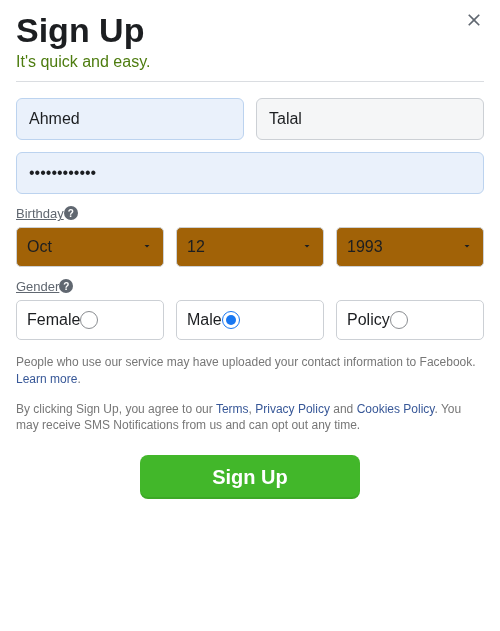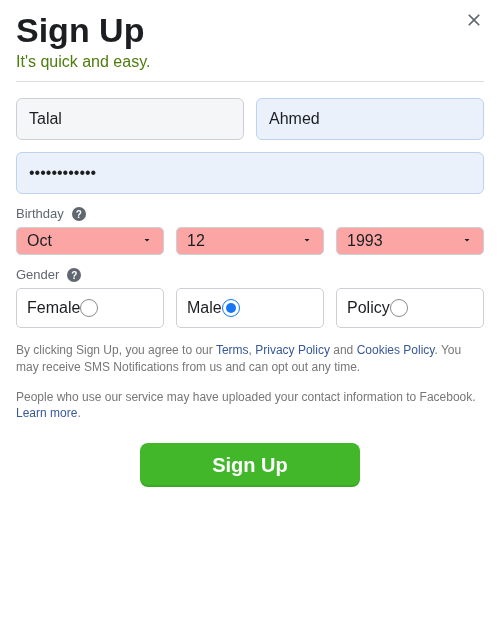--- a/index.html
+++ b/index.html
@@ -54,39 +54,40 @@
     font-size: 16px;
     padding: 0 12px;
     color: #1c1e21;
   }
   .text-input.autofill {
     background: #eaf1fb;
     border-color: #bcd3ef;
   }
   .section-label {
     display: flex;
-    align-items: flex-end;
-    gap: 8px;
+    align-items: flex-start;
+    gap: 0;
     font-size: 13px;
     color: #606770;
     margin: 6px 0 6px;
+    text-decoration: underline;
   }
   .help {
     width: 14px; height: 14px; border-radius: 50%;
     background: #606770; color: #fff;
     display: inline-flex; align-items: center; justify-content: center;
     font-size: 10px; font-weight: 700;
     cursor: pointer;
   }
   .select-box {
     position: relative;
-    height: 28px;
+    height: 40px;
     border: 1px solid #ccd0d5;
     border-radius: 5px;
-    background: #fca5a5;
+    background: #a16207;
     display: flex;
     align-items: center;
     padding: 0 10px;
     font-size: 16px;
     cursor: pointer;
   }
   .select-box .caret {
     position: absolute;
     right: 10px;
     pointer-events: none;
@@ -148,22 +149,22 @@
         <svg width="20" height="20" viewBox="0 0 24 24">
             <path d="M19 6.41 17.59 5 12 10.59 6.41 5 5 6.41 10.59 12 5 17.59 6.41 19 12 13.41 17.59 19 19 17.59 13.41 12z"></path>
           </svg>
       </span>
     </div>
     <h1 class="title">Sign Up</h1>
     <div class="subtitle">It's quick and easy.</div>
   </div>
 
   <div class="row">
+    <input class="text-input autofill" value="Ahmed" style="">
     <input class="text-input" value="Talal" style="">
-    <input class="text-input autofill" value="Ahmed" style="">
   </div>
 
 
   <div class="row">
     <input class="text-input autofill" type="text" value="••••••••••••" style="">
   </div>
 
   <div class="section-label">
     <span>Birthday</span>
     <span class="help">?</span>
@@ -208,24 +209,24 @@
     </label>
     <label class="radio-box">
       <span>Policy</span>
       <span class="radio">
           <span class="dot"></span>
         </span>
     </label>
   </div>
 
   <p class="fine">
+    <span>People who use our service may have uploaded your contact information to Facebook. </span><a>Learn more</a><span>.</span>
+  </p>
+
+  <p class="fine">
     <span>By clicking Sign Up, you agree to our </span><a>Terms</a><span>, </span><a>Privacy Policy</a><span> and </span><a>Cookies Policy</a><span>. You may receive SMS Notifications from us and can opt out any time.</span>
   </p>
 
-  <p class="fine">
-    <span>People who use our service may have uploaded your contact information to Facebook. </span><a>Learn more</a><span>.</span>
-  </p>
-
   <div class="submit-wrap">
     <button class="submit-btn">Sign Up</button>
   </div>
 
 </div>
 
 </body></html>

